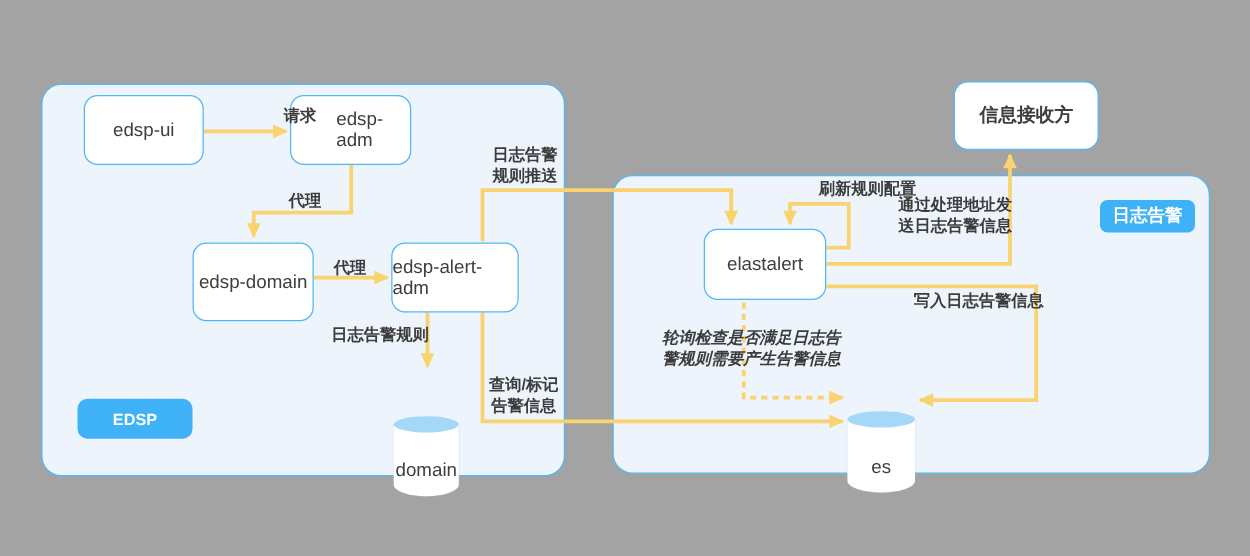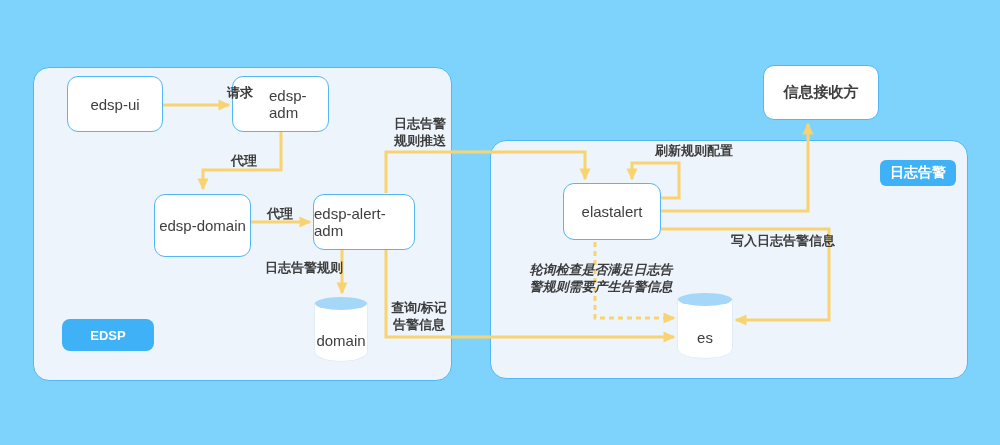--- a/index.html
+++ b/index.html
@@ -1,34 +1,34 @@
 <!DOCTYPE html>
 <html><head>
 <meta charset="utf-8">
 <style>
   html,body{margin:0;padding:0;background:#ffffff;}
   .canvas{
-    position:relative;width:1000px;height:445px;background:#7dd3fc;
+    position:relative;width:1000px;height:445px;background:#a3a3a3;
     font-family:"Liberation Sans","DejaVu Sans",sans-serif;overflow:hidden;
   }
   .group{
     position:absolute;background:#EDF4FC;border:1.5px solid #52B7F4;border-radius:16px;
     box-sizing:border-box;
   }
   .node{
     position:absolute;background:#ffffff;border:1.5px solid #52B7F4;border-radius:11px;
     box-sizing:border-box;display:flex;align-items:center;justify-content:center;
     font-size:15px;color:#3E3E3E;z-index:3;
   }
   .node.cn{font-weight:600;}
   .badge{
     position:absolute;background:#3EB1F7;border-radius:8px;color:#ffffff;font-weight:700;
     display:flex;align-items:center;justify-content:center;z-index:3;
   }
-  .cyl{position:absolute;z-index:3;}
+  .cyl{position:absolute;z-index:3;margin-top:36px;}
   .cyl-body{
     position:absolute;left:0;right:0;top:6px;bottom:0;background:#ffffff;
     border-radius:0 0 50% 50% / 0 0 16% 16%;
     box-shadow:0 0 0 0.5px rgba(180,200,220,0.35);
   }
   .cyl-top{
     position:absolute;left:0;right:0;top:0;height:13px;border-radius:50%;background:#A4D7F8;
   }
   .cyl-label{
     position:absolute;left:0;right:0;bottom:12px;text-align:center;font-size:15px;color:#3E3E3E;
@@ -106,17 +106,19 @@
 
   <div class="elabel" style="left:196px;top:84px;margin-left:44px;">请求</div>
   <div class="elabel" style="left:244px;top:152px;">代理</div>
   <div class="elabel" style="left:280px;top:205px;">代理</div>
   <div class="elabel" style="left:304px;top:259px;">日志告警规则</div>
   <div class="elabel" style="left:420px;top:115px;">日志告警
 规则推送</div>
   <div class="elabel" style="left:419px;top:299px;">查询/标记
 告警信息</div>
   <div class="elabel" style="left:654px;top:142px;margin-left:40px;">刷新规则配置</div>
+  <div class="elabel" style="left:764px;top:155px;">通过处理地址发
+送日志告警信息</div>
   <div class="elabel" style="left:783px;top:232px;">写入日志告警信息</div>
   <div class="elabel" style="left:601px;top:261px;font-style:italic;">轮询检查是否满足日志告
 警规则需要产生告警信息</div>
 
 </div>
 
 </body></html>

